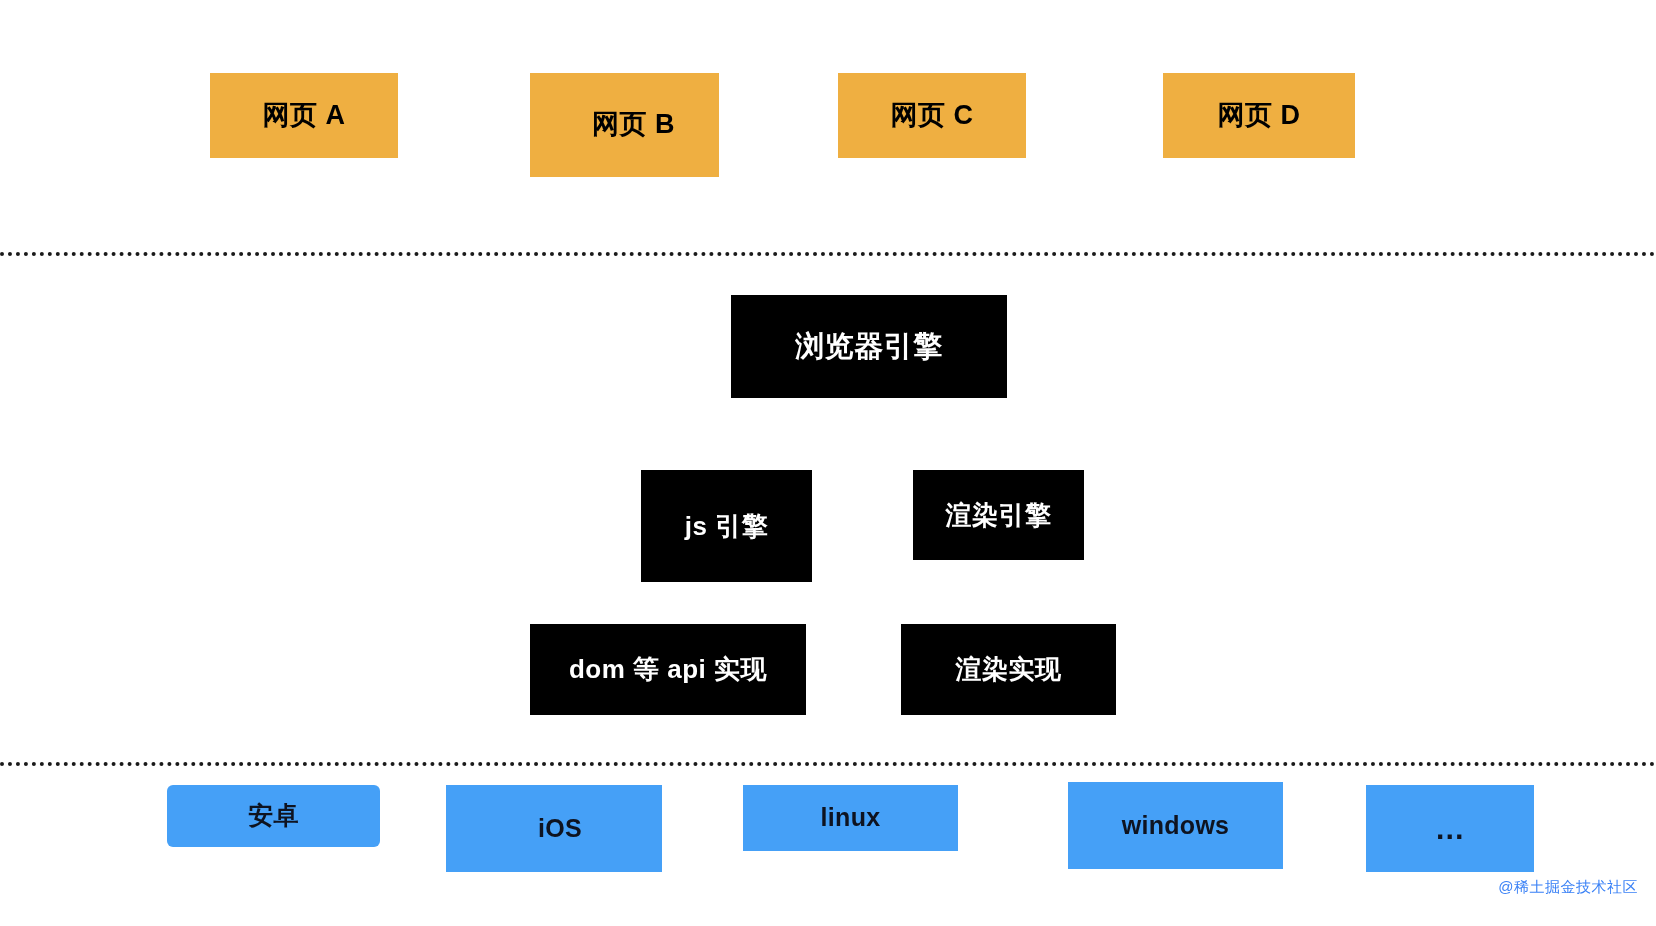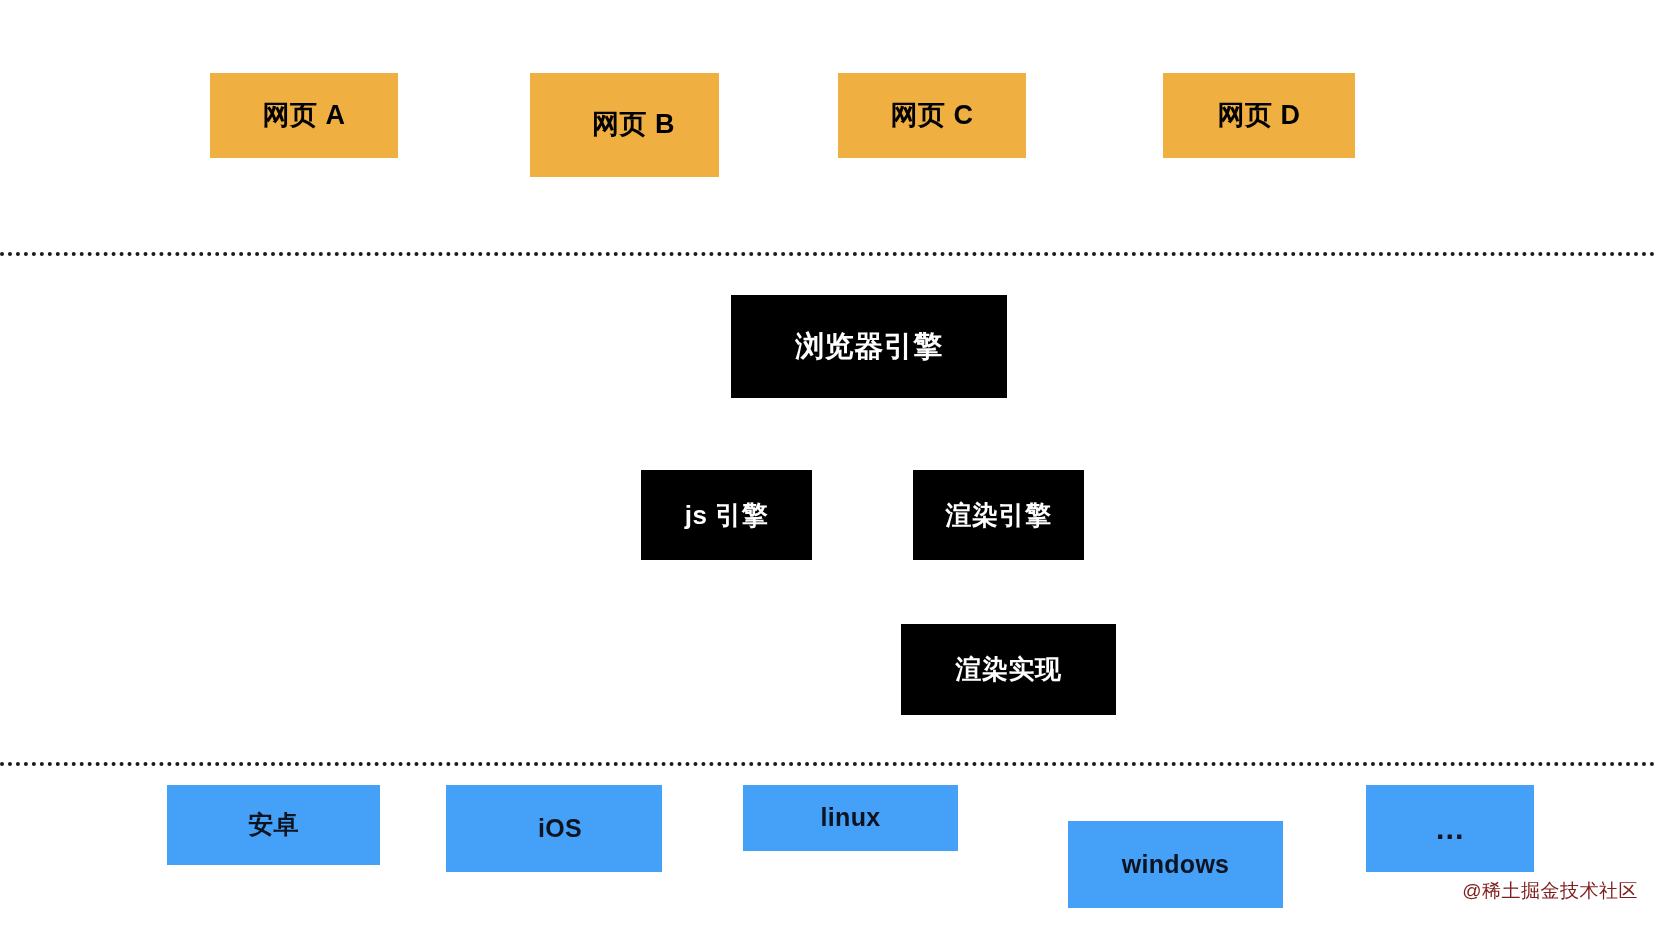--- a/index.html
+++ b/index.html
@@ -58,21 +58,21 @@
     background: #000000;
     color: #ffffff;
     font-weight: 700;
     letter-spacing: 0.5px;
   }
   .browser-engine {
     left: 731px; top: 295px; width: 276px; height: 103px;
     font-size: 29px;
   }
   .js-engine {
-    left: 641px; top: 470px; width: 171px; height: 90px;
+    left: 641px; top: 470px; width: 171px; height: 112px;
     font-size: 26px;
   }
   .render-engine {
     left: 913px; top: 470px; width: 171px; height: 90px;
     font-size: 26px;
   }
   .dom-api {
     left: 530px; top: 624px; width: 276px; height: 91px;
     font-size: 26px;
   }
@@ -82,33 +82,33 @@
   }
 
   
   .os-box {
     background: #45a0f7;
     color: #0e1320;
     font-size: 25px;
     font-weight: 700;
     letter-spacing: 0.3px;
   }
-  .os-android { left: 167px;  top: 785px; width: 213px; height: 80px; }
+  .os-android { left: 167px;  top: 785px; width: 213px; height: 62px; border-radius: 6px; }
   .os-ios     { left: 446px;  top: 785px; width: 216px; height: 87px; padding-left: 12px; }
   .os-linux   { left: 743px;  top: 785px; width: 215px; height: 66px; }
-  .os-windows { left: 1068px; top: 821px; width: 215px; height: 87px; }
+  .os-windows { left: 1068px; top: 782px; width: 215px; height: 87px; }
   .os-dots    { left: 1366px; top: 785px; width: 168px; height: 87px; font-size: 30px; }
 
   
   .watermark {
     position: absolute;
     right: 18px;
     top: 878px;
-    color: #7f1d1d;
-    font-size: 19px;
+    color: #3b82f6;
+    font-size: 15px;
     font-weight: 400;
     letter-spacing: 0.5px;
     white-space: nowrap;
   }
 </style>
 </head>
 <body>
 
 <div id="canvas">
 
@@ -117,20 +117,21 @@
   <div class="box page-box page-c">网页 C</div>
   <div class="box page-box page-d">网页 D</div>
 
   <div class="dotted-line dotted-top"></div>
 
   <div class="box engine-box browser-engine">浏览器引擎</div>
 
   <div class="box engine-box js-engine">js 引擎</div>
   <div class="box engine-box render-engine">渲染引擎</div>
 
+  <div class="box engine-box dom-api">dom 等 api 实现</div>
   <div class="box engine-box render-impl">渲染实现</div>
 
   <div class="dotted-line dotted-bottom"></div>
 
   <div class="box os-box os-android">安卓</div>
   <div class="box os-box os-ios">iOS</div>
   <div class="box os-box os-linux">linux</div>
   <div class="box os-box os-windows">windows</div>
   <div class="box os-box os-dots">…</div>
 

